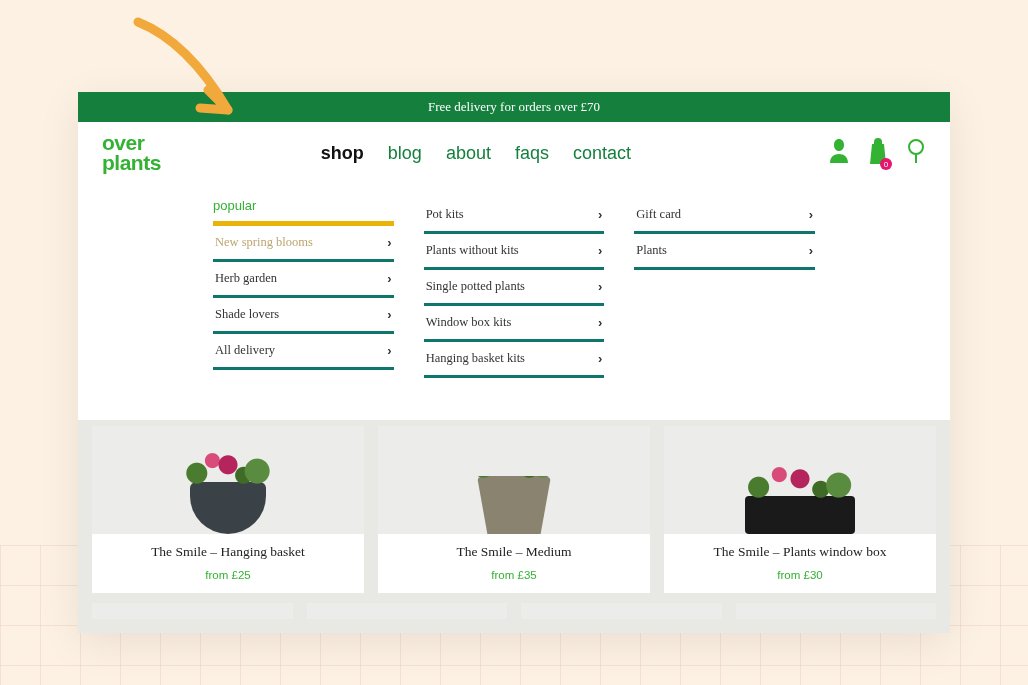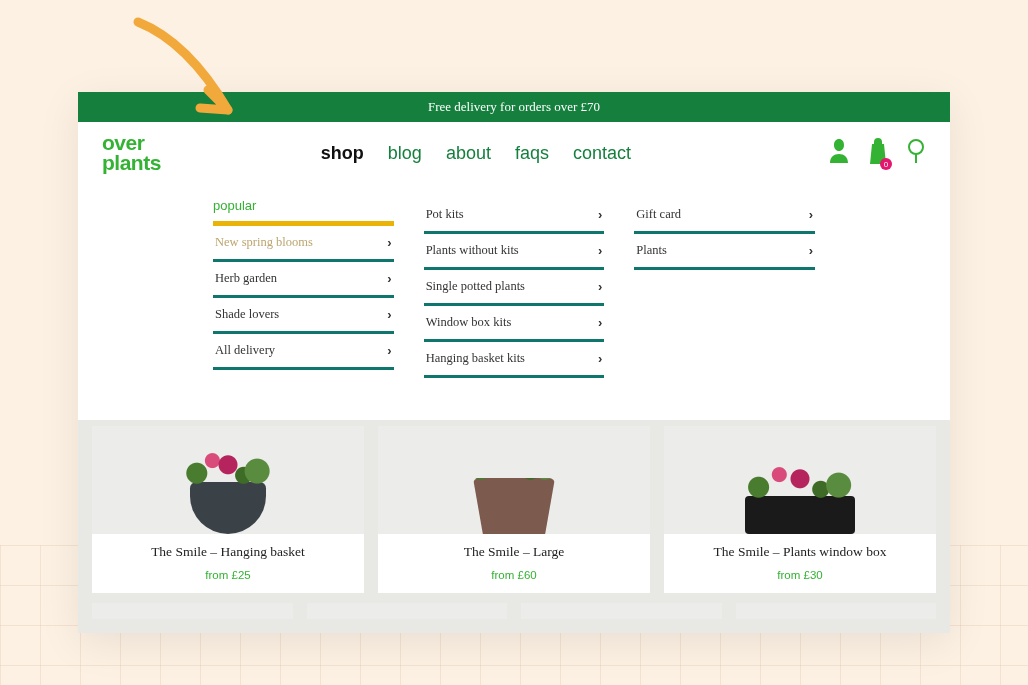--- a/index.html
+++ b/index.html
@@ -302,26 +302,26 @@
           <div class="card-img">
             <div class="planter dark">
               <div class="foliage"></div>
             </div>
           </div>
           <div class="card-title">The Smile – Hanging basket</div>
           <div class="card-price">from £25</div>
         </div>
         <div class="card">
           <div class="card-img">
-            <div class="planter terra">
+            <div class="planter taupe">
               <div class="foliage"></div>
             </div>
           </div>
-          <div class="card-title">The Smile – Large</div>
-          <div class="card-price">from £60</div>
+          <div class="card-title">The Smile – Medium</div>
+          <div class="card-price">from £35</div>
         </div>
         <div class="card">
           <div class="card-img">
             <div class="planter box">
               <div class="foliage"></div>
             </div>
           </div>
           <div class="card-title">The Smile – Plants window box</div>
           <div class="card-price">from £30</div>
         </div>

